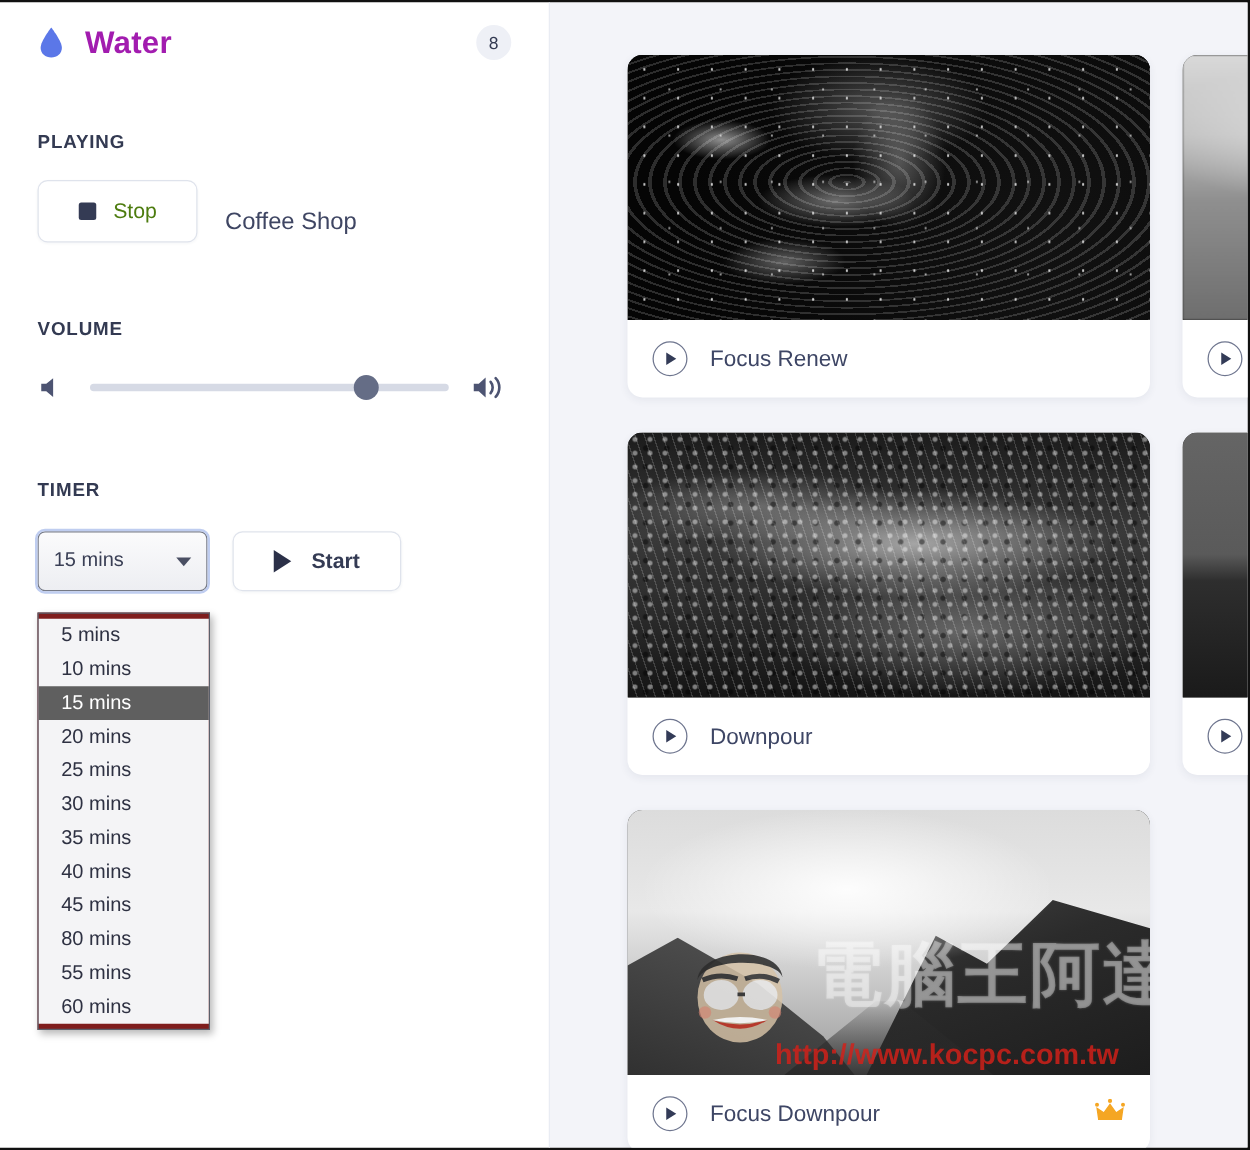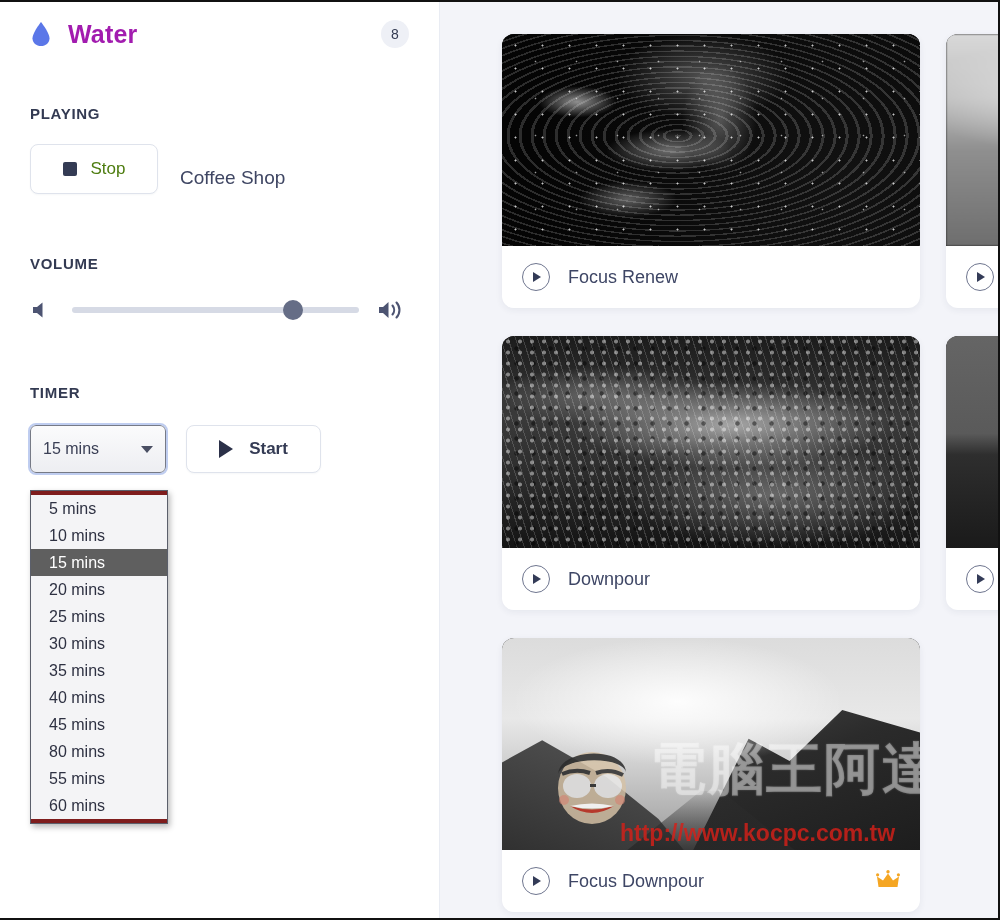--- a/index.html
+++ b/index.html
@@ -187,21 +187,21 @@
     color: #ffffff;
   }
 
   
   .content {
     flex: 1 1 auto;
     height: 100%;
     background: #f3f4f9;
     position: relative;
     overflow: hidden;
-    padding: 32px 0 0 62px;
+    padding: 42px 0 0 62px;
   }
   .grid {
     display: flex;
     gap: 26px;
     align-items: flex-start;
   }
   .col { display: flex; flex-direction: column; gap: 28px; }
   .col-main { width: 418px; flex: 0 0 418px; }
   .col-side { width: 418px; flex: 0 0 418px; }
 

